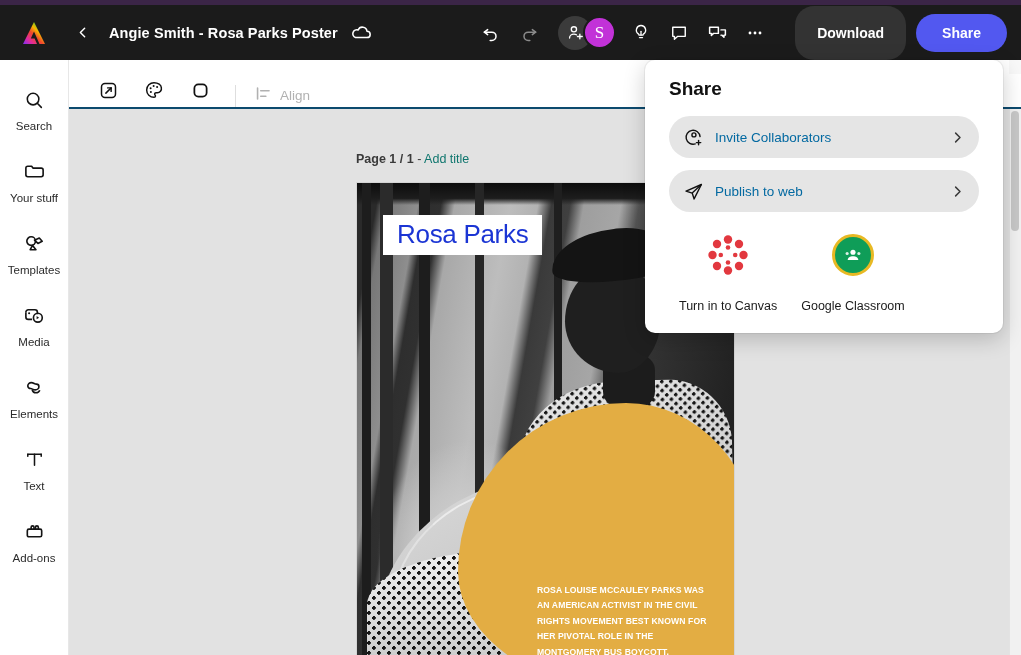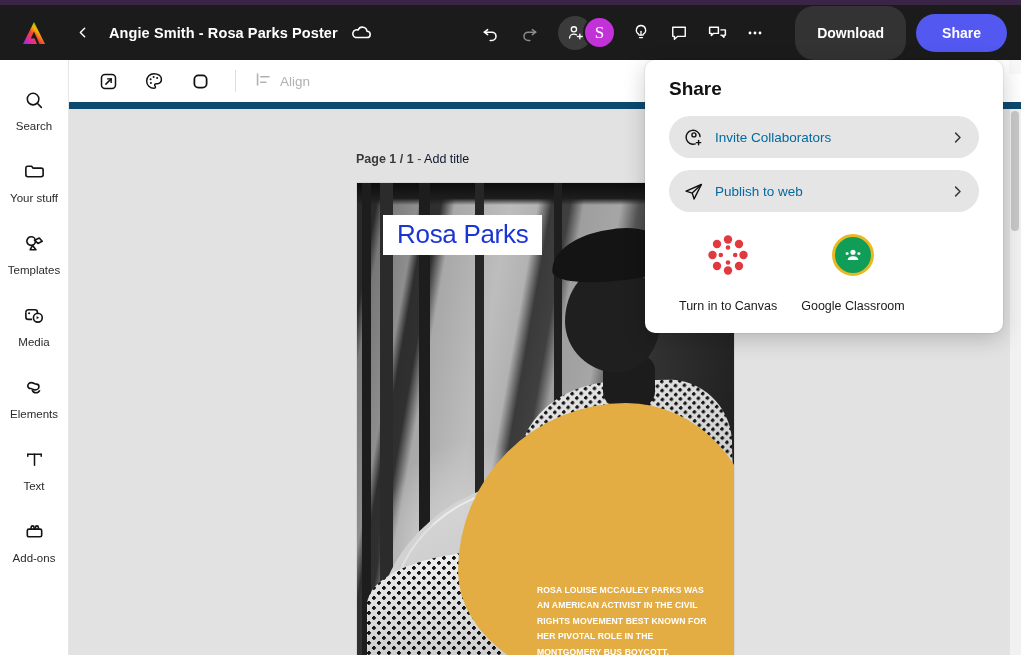--- a/index.html
+++ b/index.html
@@ -94,22 +94,22 @@
   .side-item {
     width: 66px; height: 72px; display: flex; flex-direction: column;
     align-items: center; justify-content: center; gap: 5px;
     cursor: pointer; color: #1a1a1a; border-radius: 8px;
   }
   .side-item .lbl { font-size: 11.5px; color: #2b2b2b; }
 
   
   .subbar {
     position: absolute; left: 69px; top: 60px; width: 952px; height: 49px;
-    background: #ffffff; border-bottom: 7px solid #0c4a6e;
-    display: flex; align-items: center; padding-left: 22px; gap: 12px;
+    background: #ffffff; border-bottom: 2px solid #0c4a6e;
+    display: flex; align-items: flex-end; padding-left: 22px; gap: 12px;
   }
   .sbtn {
     width: 34px; height: 34px; border-radius: 7px;
     display: flex; align-items: center; justify-content: center;
     color: #111111; cursor: pointer; border: none; background: transparent;
   }
   .divider-v { width: 1px; height: 22px; background: #dedede; margin: 0 6px; }
   .align-group {
     display: flex; align-items: center; gap: 7px; cursor: default;
     color: #b1b1b1;
@@ -120,21 +120,21 @@
   .canvas-area {
     position: absolute; left: 69px; top: 109px;
     width: 952px; height: 546px; background: #e2e2e2;
     overflow: hidden;
   }
   .page-label {
     position: absolute; left: 287px; top: 43px;
     font-size: 12.5px; color: #3a3a3a; white-space: nowrap;
   }
   .page-label b { font-weight: 700; }
-  .page-label .add-title { color: #0f172a; cursor: pointer; }
+  .page-label .add-title { color: #0f766e; cursor: pointer; }
 
   
   .poster {
     position: absolute; left: 288px; top: 74px;
     width: 377px; height: 480px;
     background: #111; overflow: hidden;
     box-shadow: 0 0 0 1px rgba(0,0,0,.06);
   }
   .poster-photo {
     position: absolute; inset: 0;

